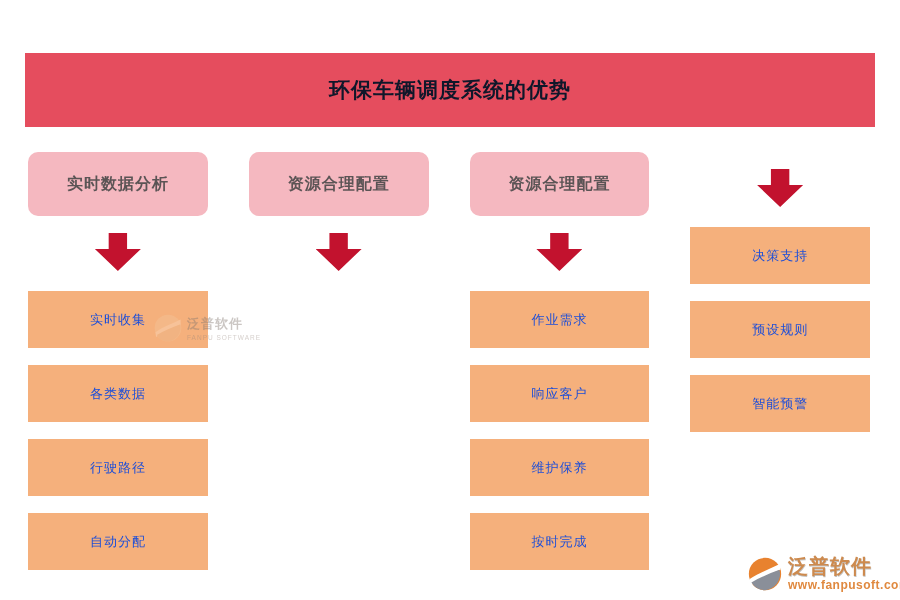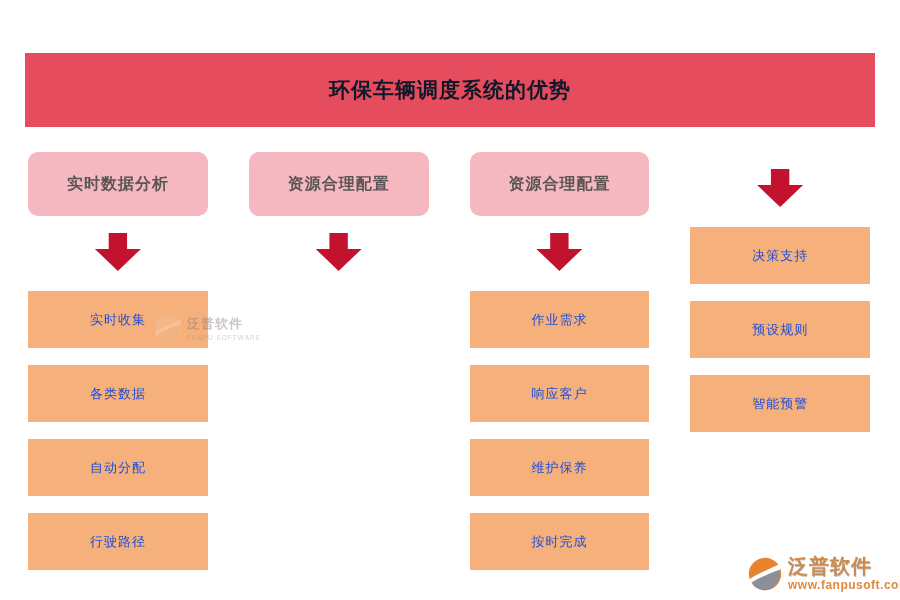--- a/index.html
+++ b/index.html
@@ -70,24 +70,24 @@
       </div>
       <div class="arrow"></div>
       <div class="boxes">
         <div class="item">
             <span>实时收集</span>
           </div>
         <div class="item">
             <span>各类数据</span>
           </div>
         <div class="item">
-            <span>自动分配</span>
+            <span>行驶路径</span>
           </div>
         <div class="item">
-            <span>行驶路径</span>
+            <span>自动分配</span>
           </div>
       </div>
     </div>
 
     <div class="column">
       <div class="category">
         <span>资源合理配置</span>
       </div>
       <div class="arrow"></div>
     </div>

